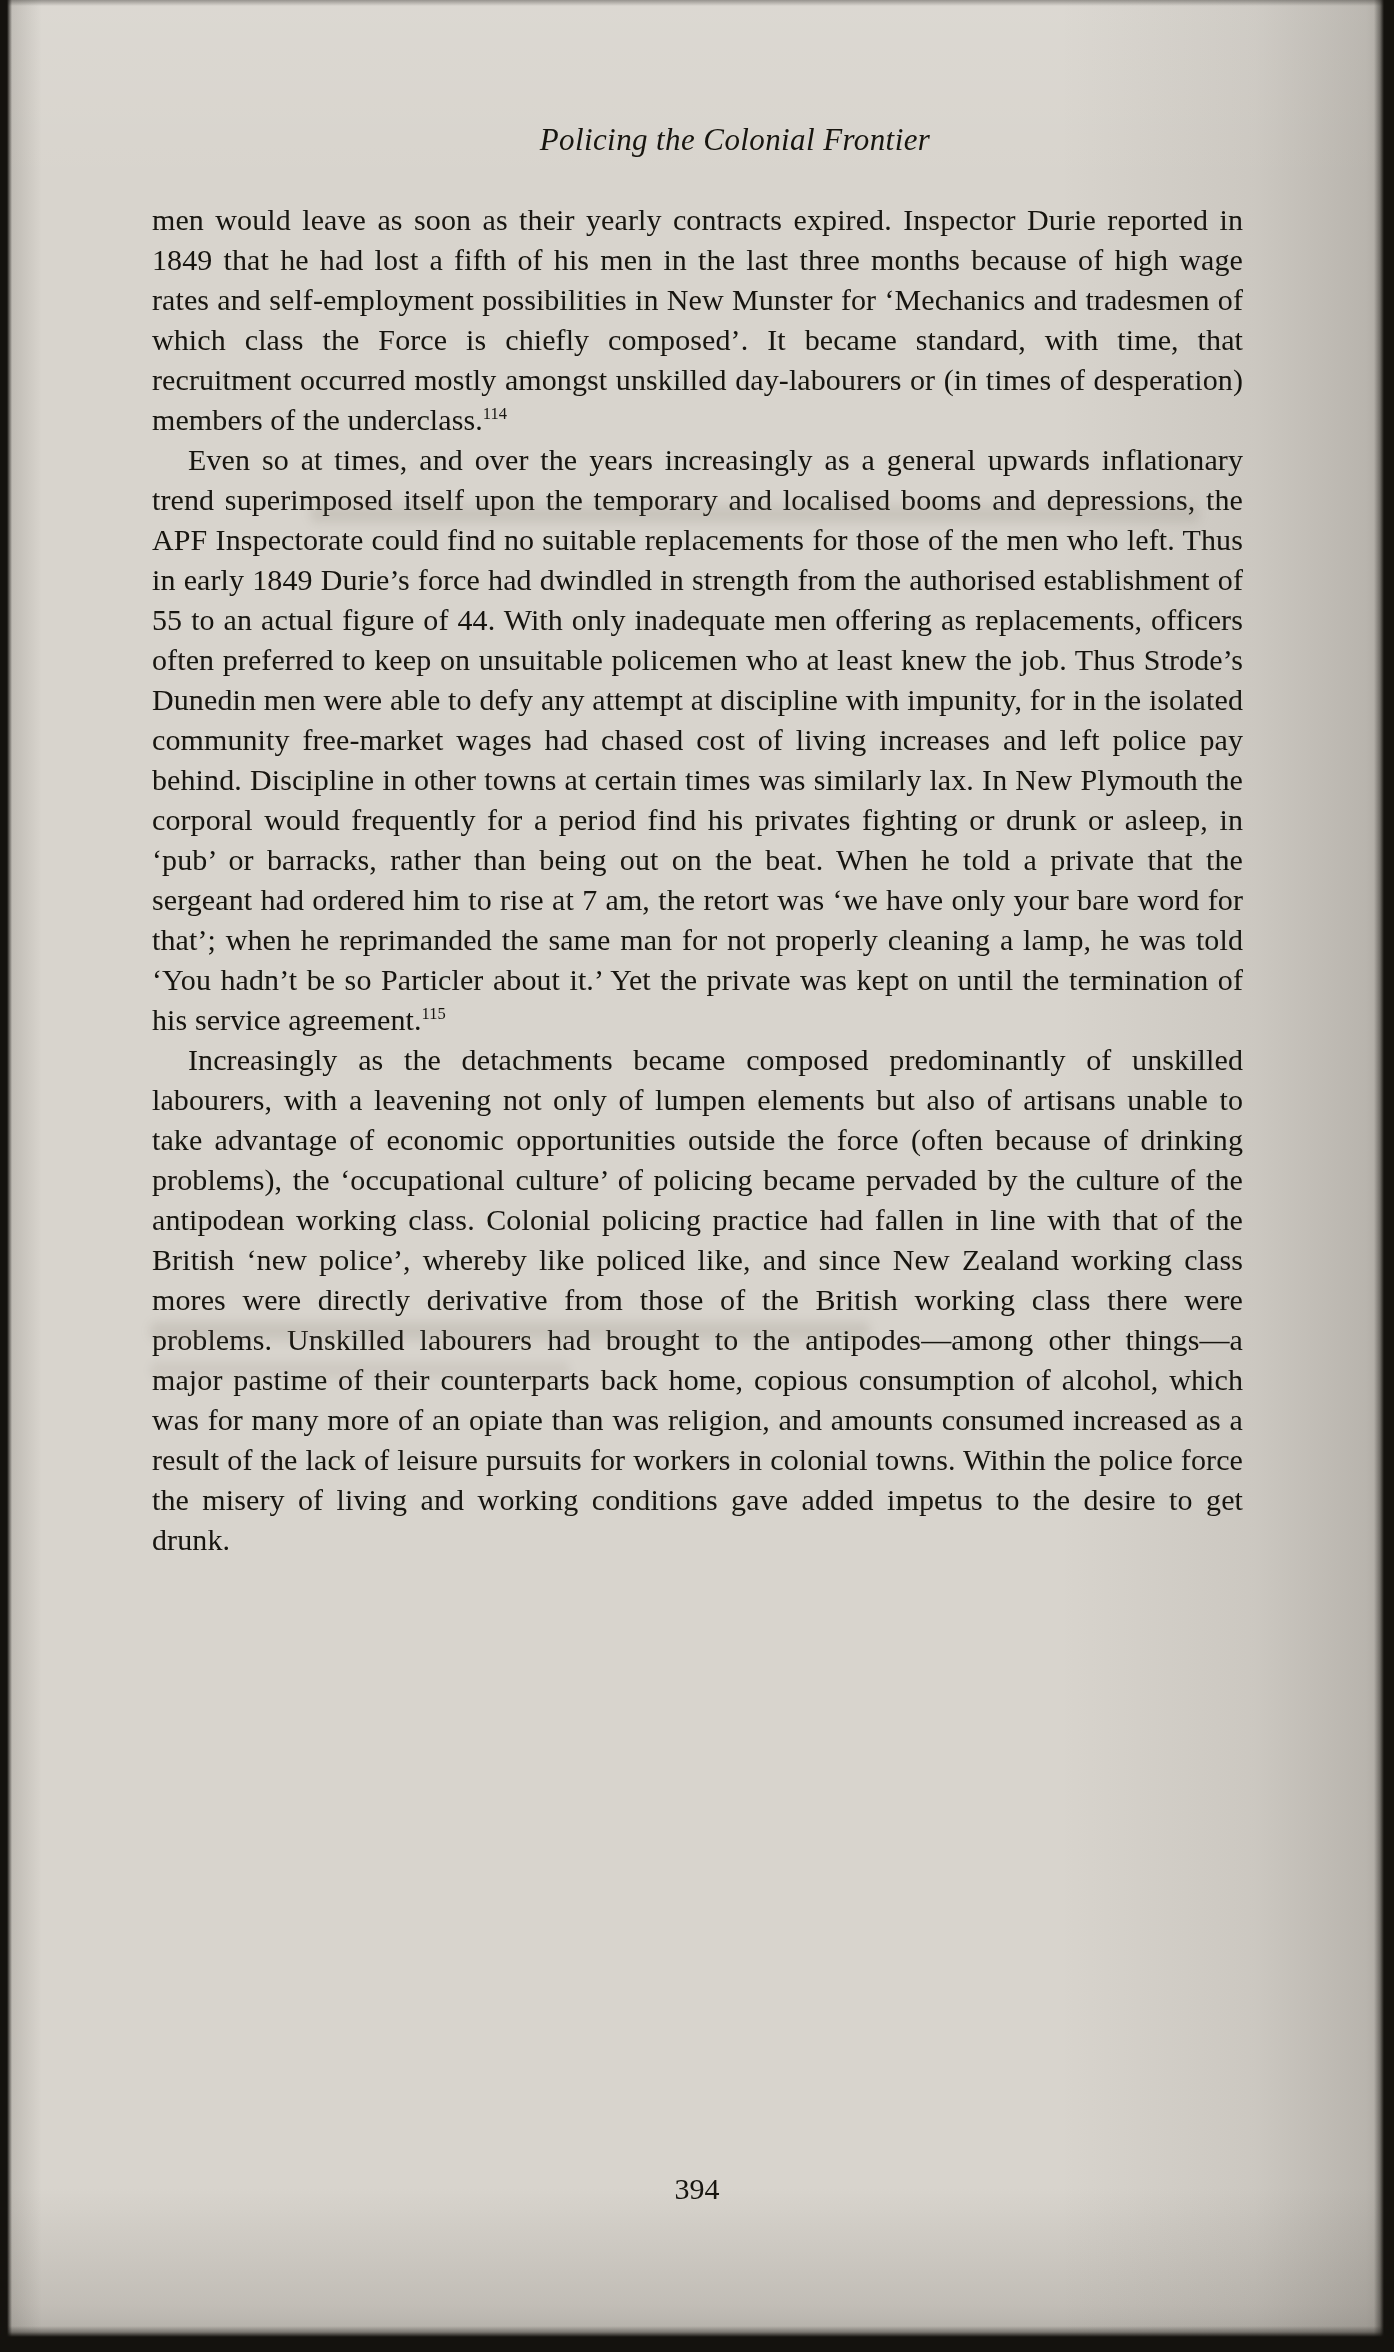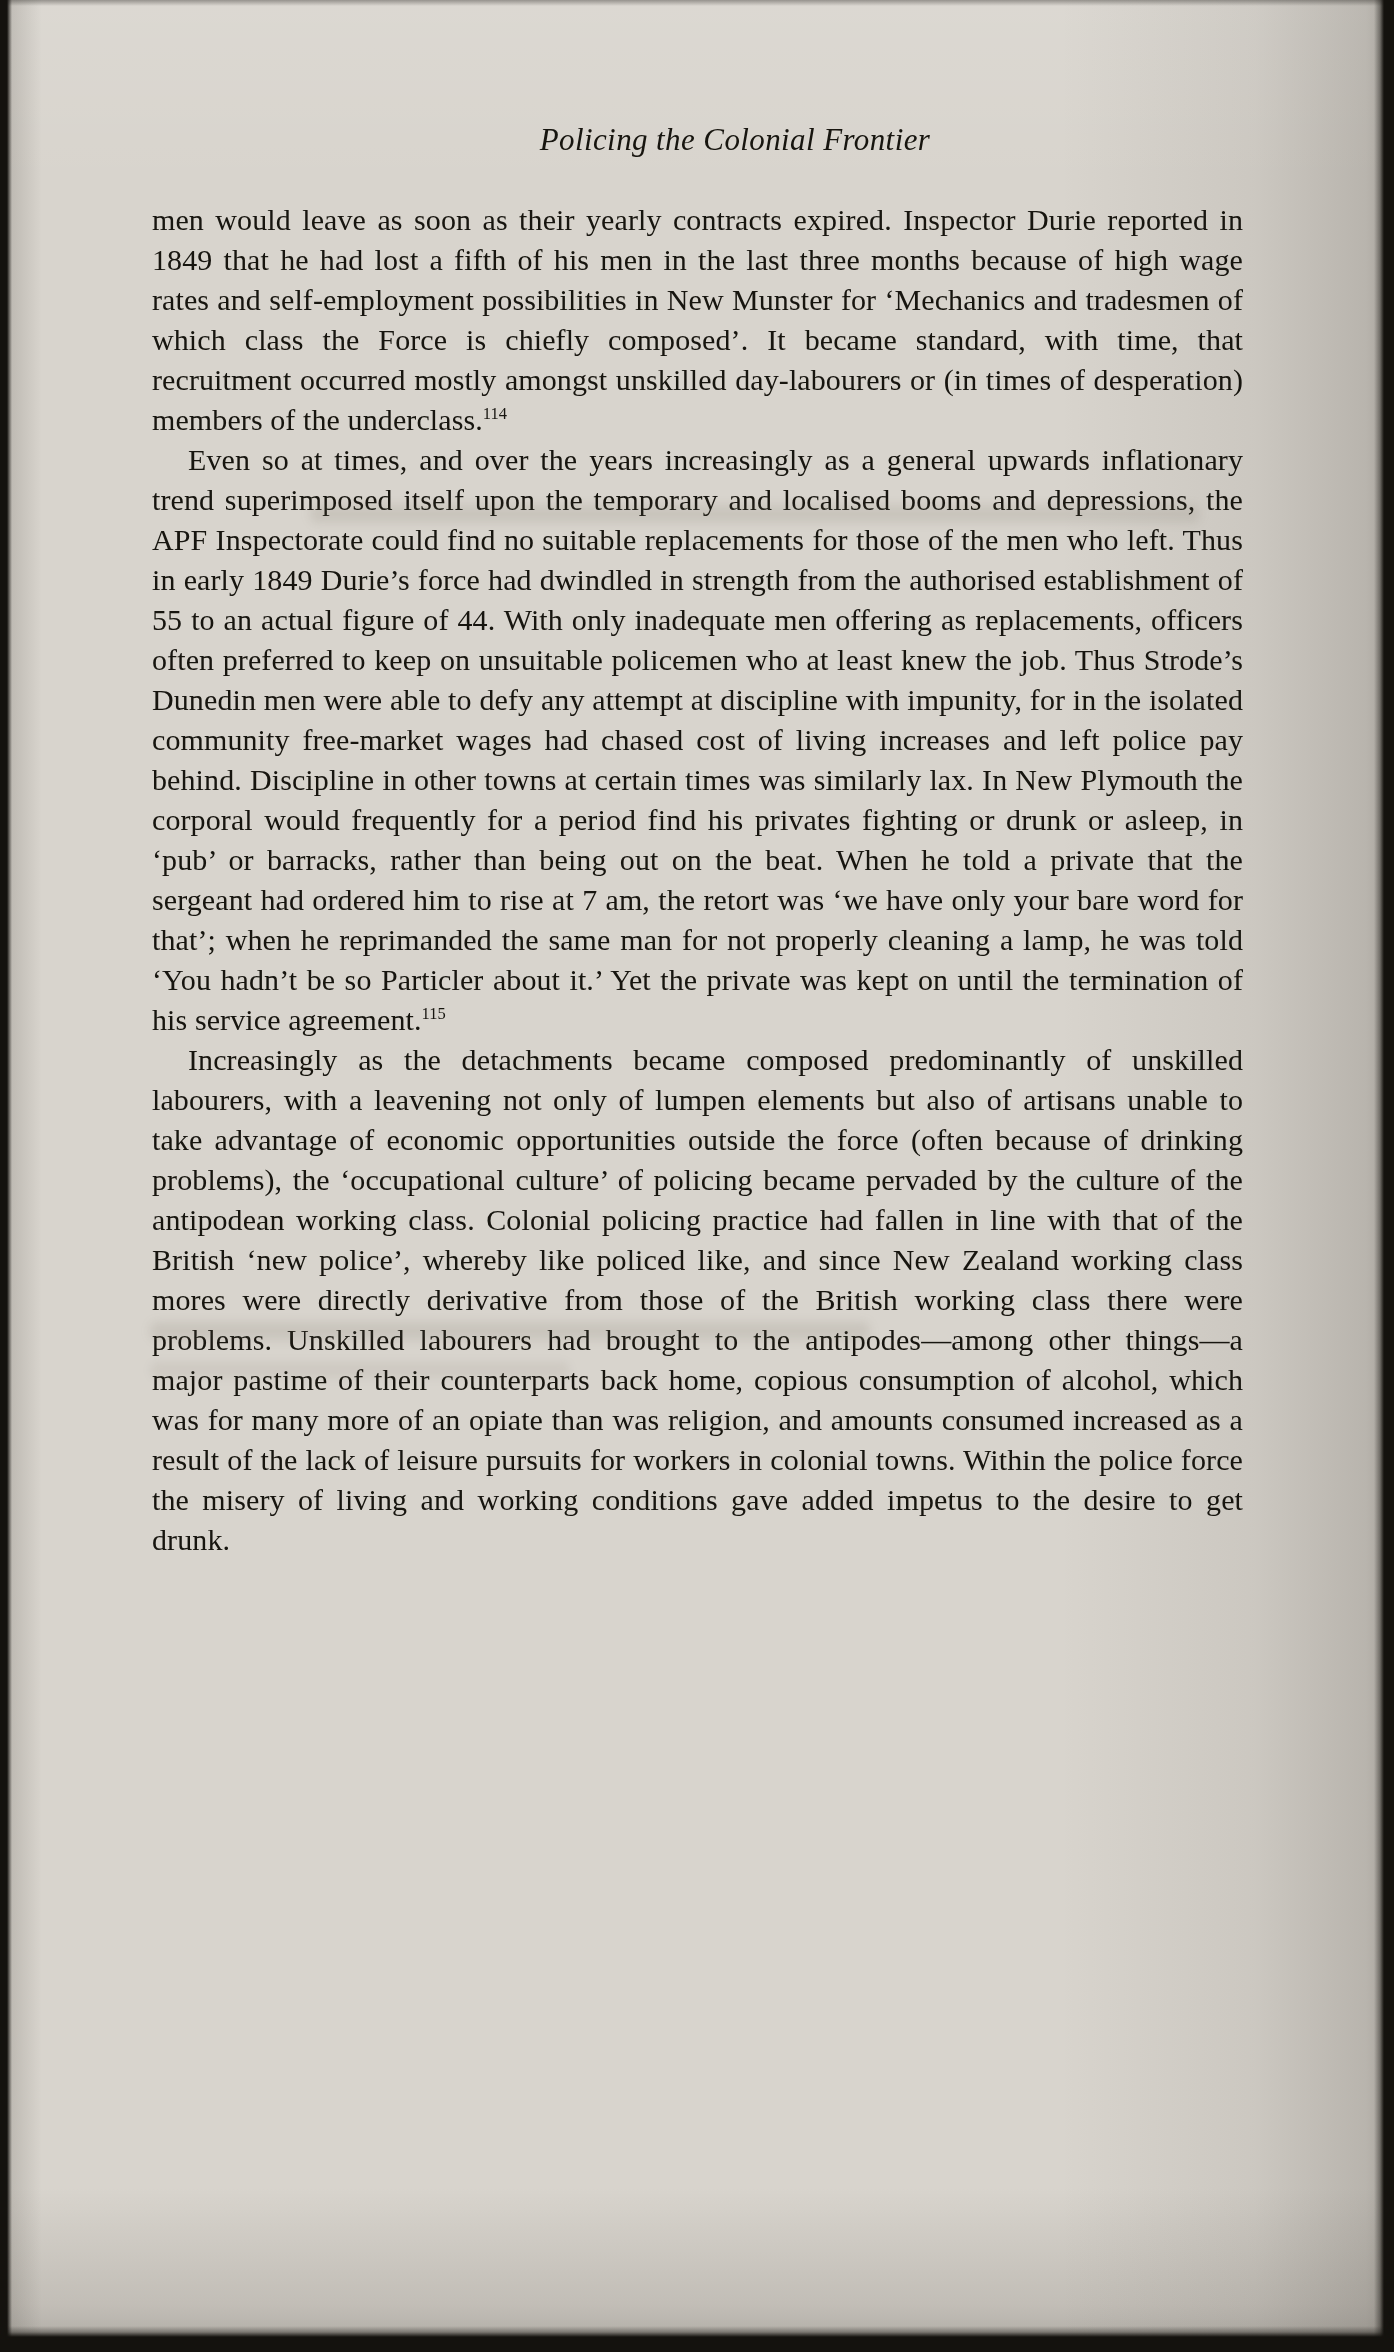--- a/index.html
+++ b/index.html
@@ -109,18 +109,19 @@
   <div class="page">
     <div class="running-header">Policing the Colonial Frontier</div>
     <div class="body-text">
         <p class="">men would leave as soon as their yearly contracts expired. Inspector Durie reported in 1849 that he had lost a fifth of his men in the last three months because of high wage rates and self-employment possibilities in New Munster for ‘Mechanics and tradesmen of which class the Force is chiefly composed’. It became standard, with time, that recruitment occurred mostly amongst unskilled day-labourers or (in times of desperation) members of the underclass.<sup>114</sup></p>
         <p class="indent">Even so at times, and over the years increasingly as a general upwards inflationary trend superimposed itself upon the temporary and localised booms and depressions, the APF Inspectorate could find no suitable replacements for those of the men who left. Thus in early 1849 Durie’s force had dwindled in strength from the authorised establishment of 55 to an actual figure of 44. With only inadequate men offering as replacements, officers often preferred to keep on unsuitable policemen who at least knew the job. Thus Strode’s Dunedin men were able to defy any attempt at discipline with impunity, for in the isolated community free-market wages had chased cost of living increases and left police pay behind. Discipline in other towns at certain times was similarly lax. In New Plymouth the corporal would frequently for a period find his privates fighting or drunk or asleep, in ‘pub’ or barracks, rather than being out on the beat. When he told a private that the sergeant had ordered him to rise at 7 am, the retort was ‘we have only your bare word for that’; when he reprimanded the same man for not properly cleaning a lamp, he was told ‘You hadn’t be so Particler about it.’ Yet the private was kept on until the termination of his service agreement.<sup>115</sup></p>
         <p class="indent">Increasingly as the detachments became composed predominantly of unskilled labourers, with a leavening not only of lumpen elements but also of artisans unable to take advantage of economic opportunities outside the force (often because of drinking problems), the ‘occupational culture’ of policing became pervaded by the culture of the antipodean working class. Colonial policing practice had fallen in line with that of the British ‘new police’, whereby like policed like, and since New Zealand working class mores were directly derivative from those of the British working class there were problems. Unskilled labourers had brought to the antipodes—among other things—a major pastime of their counterparts back home, copious consumption of alcohol, which was for many more of an opiate than was religion, and amounts consumed increased as a result of the lack of leisure pursuits for workers in colonial towns. Within the police force the misery of living and working conditions gave added impetus to the desire to get drunk.</p>
       </div>
     <div class="smudge smudge-1"></div>
     <div class="smudge smudge-2"></div>
     <div class="smudge smudge-3"></div>
+    <div class="page-number">394</div>
   </div>
   <div class="edge-top"></div>
   <div class="edge-left"></div>
   <div class="edge-right"></div>
   <div class="edge-bottom"></div>
 </div>
 
 </body></html>

